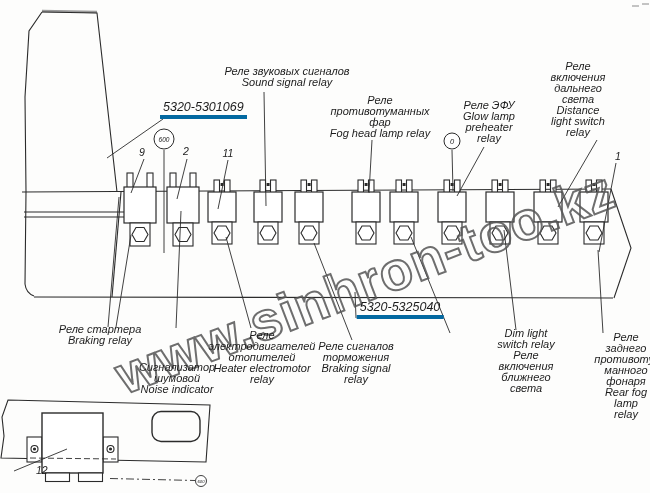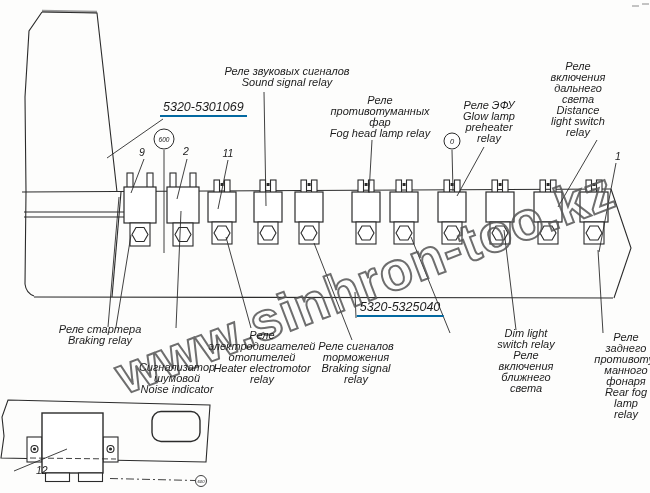--- a/index.html
+++ b/index.html
@@ -8,21 +8,21 @@
     font-family:"Liberation Sans",sans-serif;overflow:hidden;
   }
   #stage svg{position:absolute;left:0;top:0;}
   .lbl{
     position:absolute;font-style:italic;font-size:11px;line-height:11px;
     color:#1c1c1c;text-align:center;white-space:pre-line;
     transform:translateX(-50%);
   }
   .partnum{
     position:absolute;font-style:italic;font-size:12.5px;color:#1c1c1c;
-    border-bottom:2px solid #0369a1;padding:0 3px 1px 3px;white-space:nowrap;
+    border-bottom:4px solid #0369a1;padding:0 3px 1px 3px;white-space:nowrap;
   }
   .pn-center{transform:translateX(-50%);}
   .callout{
     position:absolute;font-style:italic;font-size:10.5px;color:#1c1c1c;
     transform:translateX(-50%);white-space:nowrap;
   }
   .callout-left{transform:none;}
   #watermark{
     position:absolute;left:118px;top:346px;
     font-size:54px;font-weight:bold;letter-spacing:1px;white-space:nowrap;

